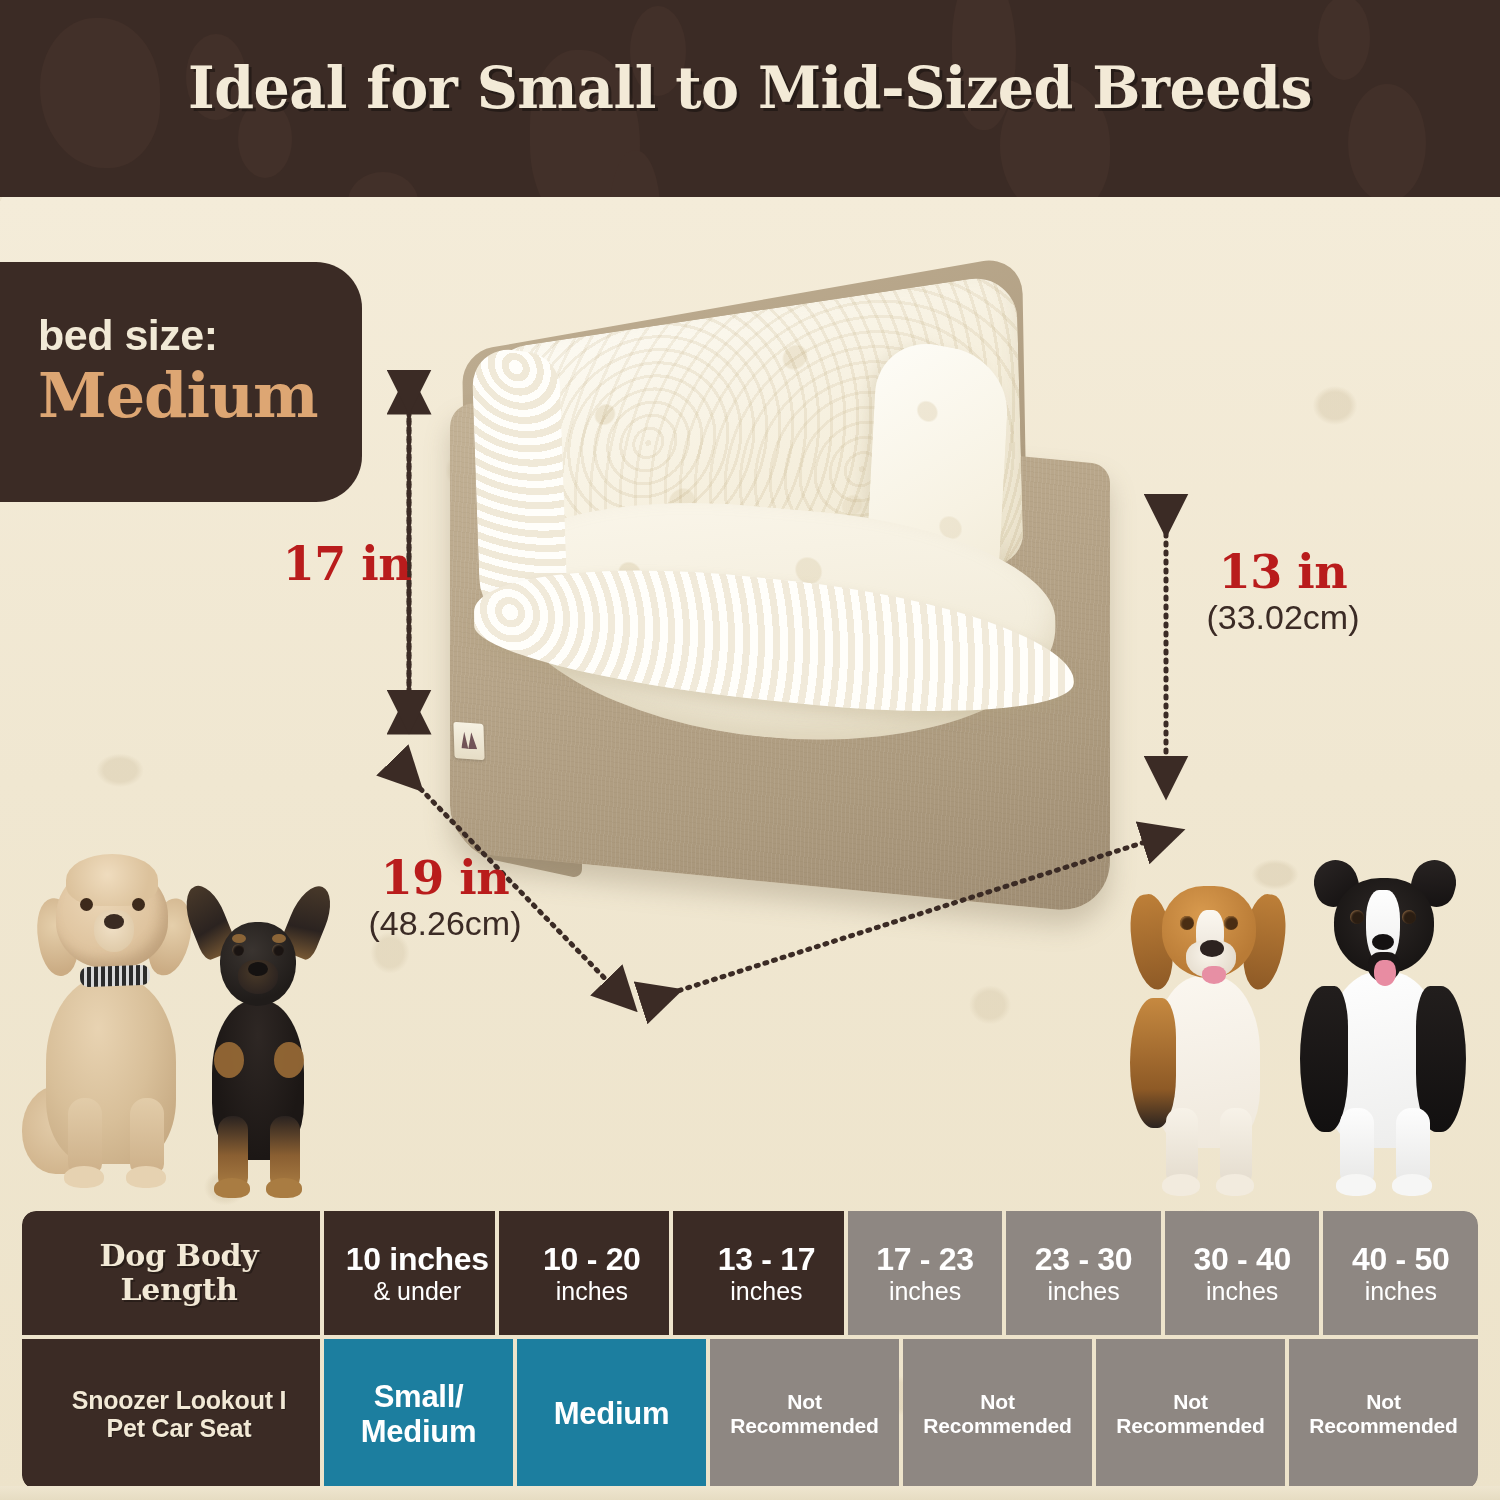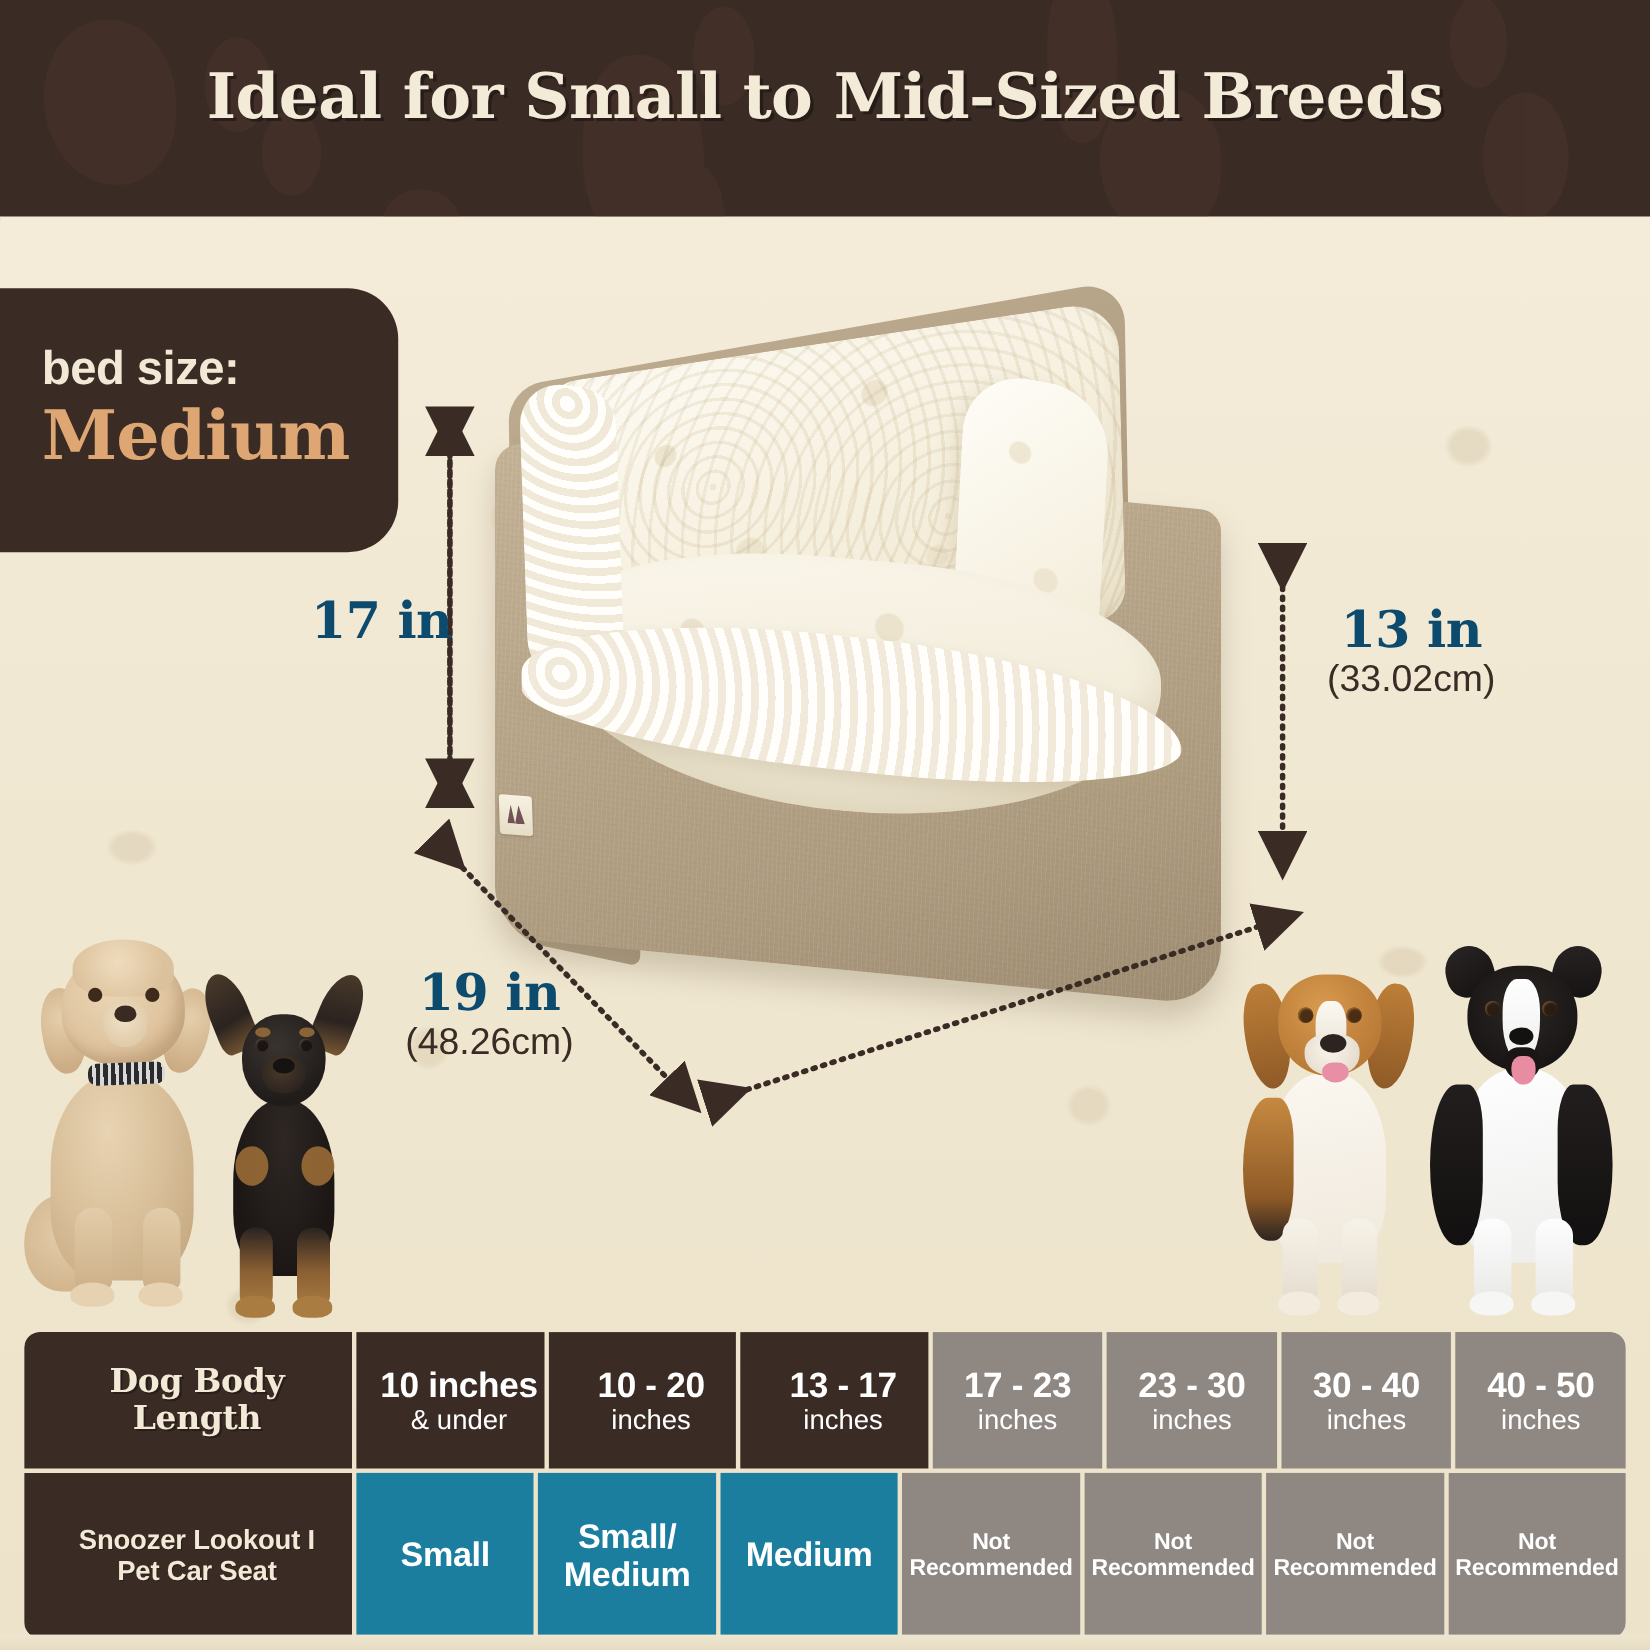--- a/index.html
+++ b/index.html
@@ -238,34 +238,34 @@
   }
 
   
   .dim-svg { position:absolute; left:0; top:0; width:1500px; height:1500px; z-index:3; pointer-events:none; }
 
   .dim-label { position:absolute; z-index:4; text-align:center; white-space:nowrap; }
   .dim-label .inches {
     font-family:"DejaVu Serif", serif;
     font-weight:700;
     font-size:46px;
-    color:#0c4a6e;
+    color:#b91c1c;
     line-height:1.05;
     letter-spacing:-0.5px;
   }
   .dim-label .cm {
     font-family:"Liberation Sans", sans-serif;
     font-weight:400;
     font-size:34px;
     color:#3B2B25;
     line-height:1.25;
   }
   #dim-17 { left:232px; top:540px; width:230px; }
   #dim-13 { left:1168px; top:548px; width:230px; }
-  #dim-19 { left:330px; top:878px; width:230px; }
+  #dim-19 { left:330px; top:854px; width:230px; }
   #dim-22 { left:880px; top:932px; width:240px; }
 
   
   .dog { position:absolute; z-index:3; }
 
   
   #dog-poodle { left:22px; top:858px; width:180px; height:340px; }
   .pd-head {
     position:absolute; left:34px; top:6px; width:112px; height:104px;
     background:radial-gradient(circle at 40% 32%, #EBD6B6 0%, #DFC49F 55%, #C7A87F 100%);
@@ -651,23 +651,20 @@
         <div class="head-l2">inches</div>
       </div>
     </div>
 
     <div class="trow body">
       <div class="cell label-col c-dark">
         <div class="prod-name">Snoozer Lookout I</div>
         <div class="prod-name">Pet Car Seat</div>
       </div>
       <div class="cell data-col c-teal">
-        <div class="fit-val">Small</div>
-      </div>
-      <div class="cell data-col c-teal">
         <div class="fit-val">Small/</div>
         <div class="fit-val">Medium</div>
       </div>
       <div class="cell data-col c-teal">
         <div class="fit-val">Medium</div>
       </div>
       <div class="cell data-col c-grey">
         <div class="notrec">Not</div>
         <div class="notrec">Recommended</div>
       </div>

